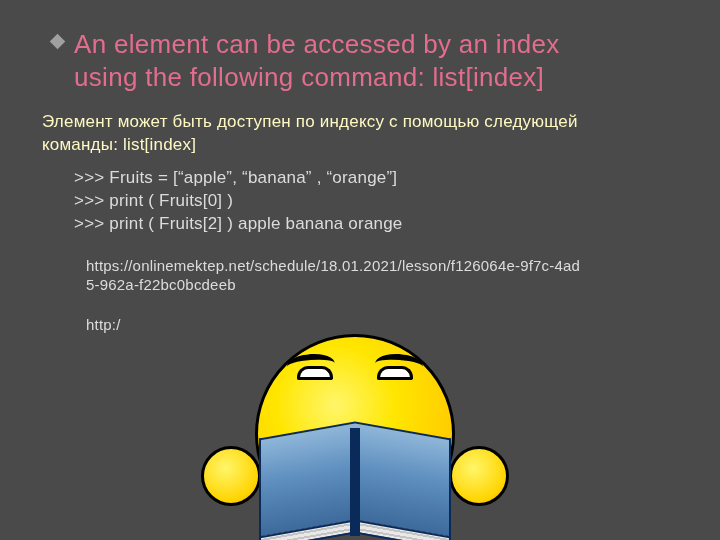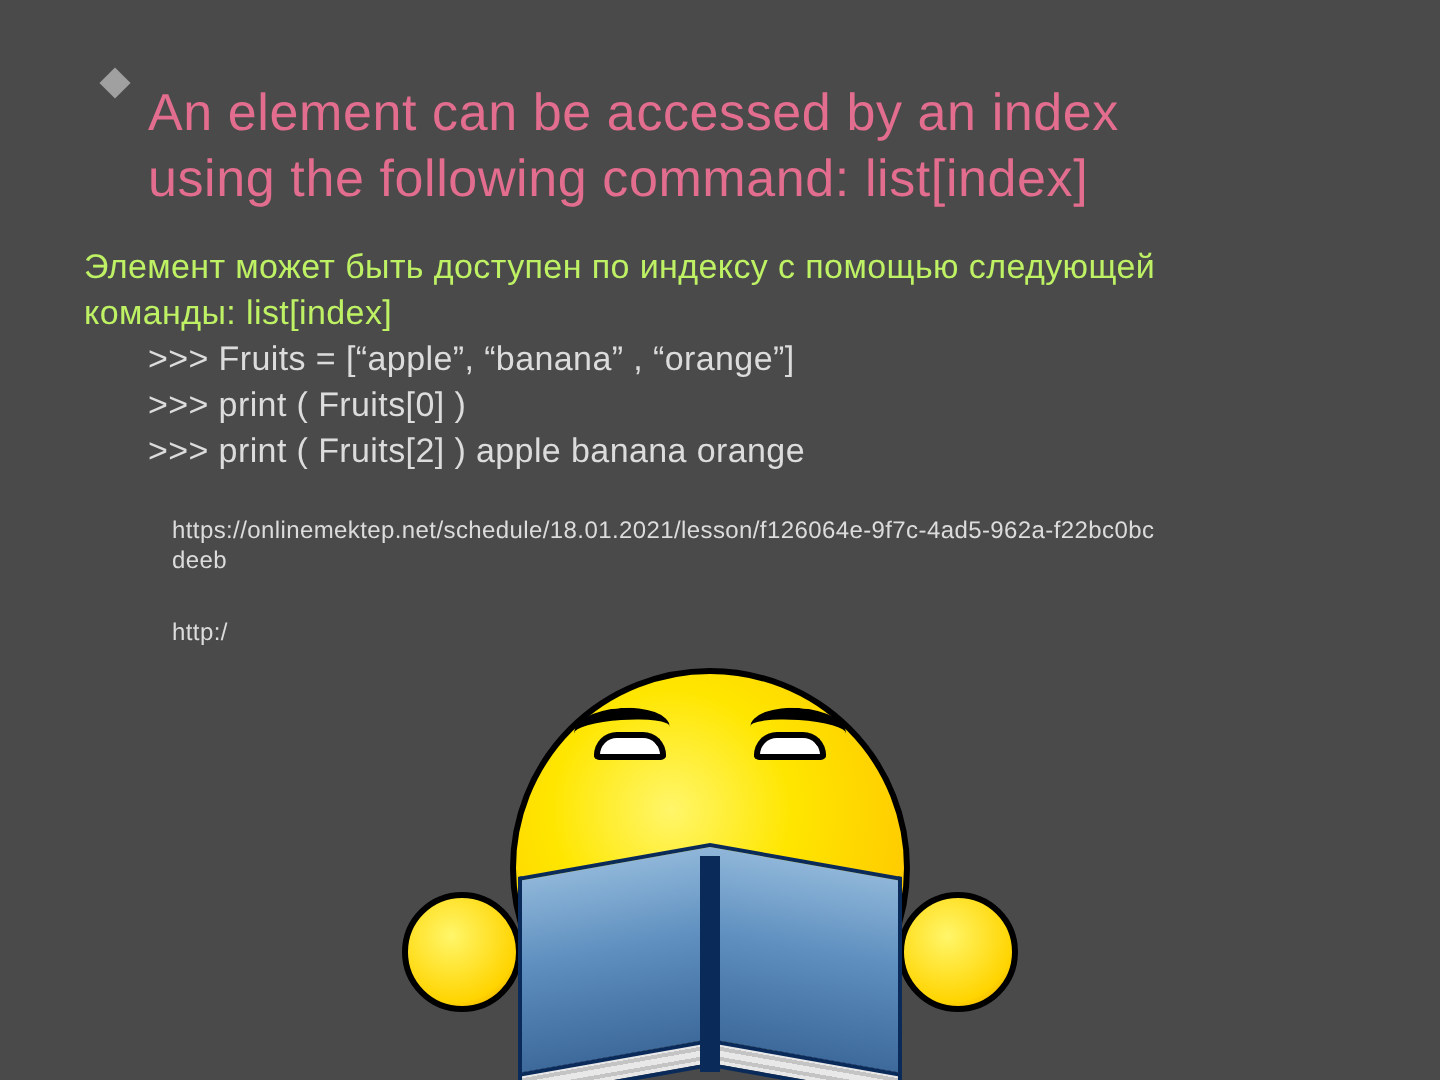--- a/index.html
+++ b/index.html
@@ -5,59 +5,59 @@
   * { margin: 0; padding: 0; box-sizing: border-box; }
   html, body { width: 720px; height: 540px; overflow: hidden; }
   body {
     background: #4a4a4a;
     font-family: "Trebuchet MS", "Segoe UI", Verdana, sans-serif;
     position: relative;
   }
   .slide {
     width: 641px;
     height: 540px;
-    padding: 40px 60px 0 74px;
+    padding: 28px 60px 0 74px;
     position: relative;
   }
   .bullet-square {
     position: absolute;
     left: 52px;
     top: 36px;
     width: 11px;
     height: 11px;
     background: #a0a0a0;
     transform: rotate(45deg);
   }
   .title {
     color: #e36d8e;
     font-size: 26px;
     line-height: 1.25;
     font-weight: 500;
     margin-bottom: 18px;
     letter-spacing: 0.3px;
   }
   .subtitle {
-    color: #bef264;
+    color: #fef9c3;
     font-size: 17px;
     line-height: 1.35;
     margin-left: -32px;
     margin-right: -20px;
-    margin-bottom: 0;
+    margin-bottom: 10px;
     letter-spacing: 0.2px;
   }
   .code-block {
     color: #dcdcdc;
     font-size: 17px;
     line-height: 1.35;
     letter-spacing: 0.2px;
   }
   .code-line { white-space: pre-wrap; }
   .link-block {
     color: #dcdcdc;
-    font-size: 12px;
+    font-size: 15px;
     line-height: 1.3;
     margin-left: 12px;
     margin-top: 20px;
     word-break: break-all;
     letter-spacing: 0.2px;
   }
   .link2 { }
   .emoji {
     position: absolute;
     left: 205px;

